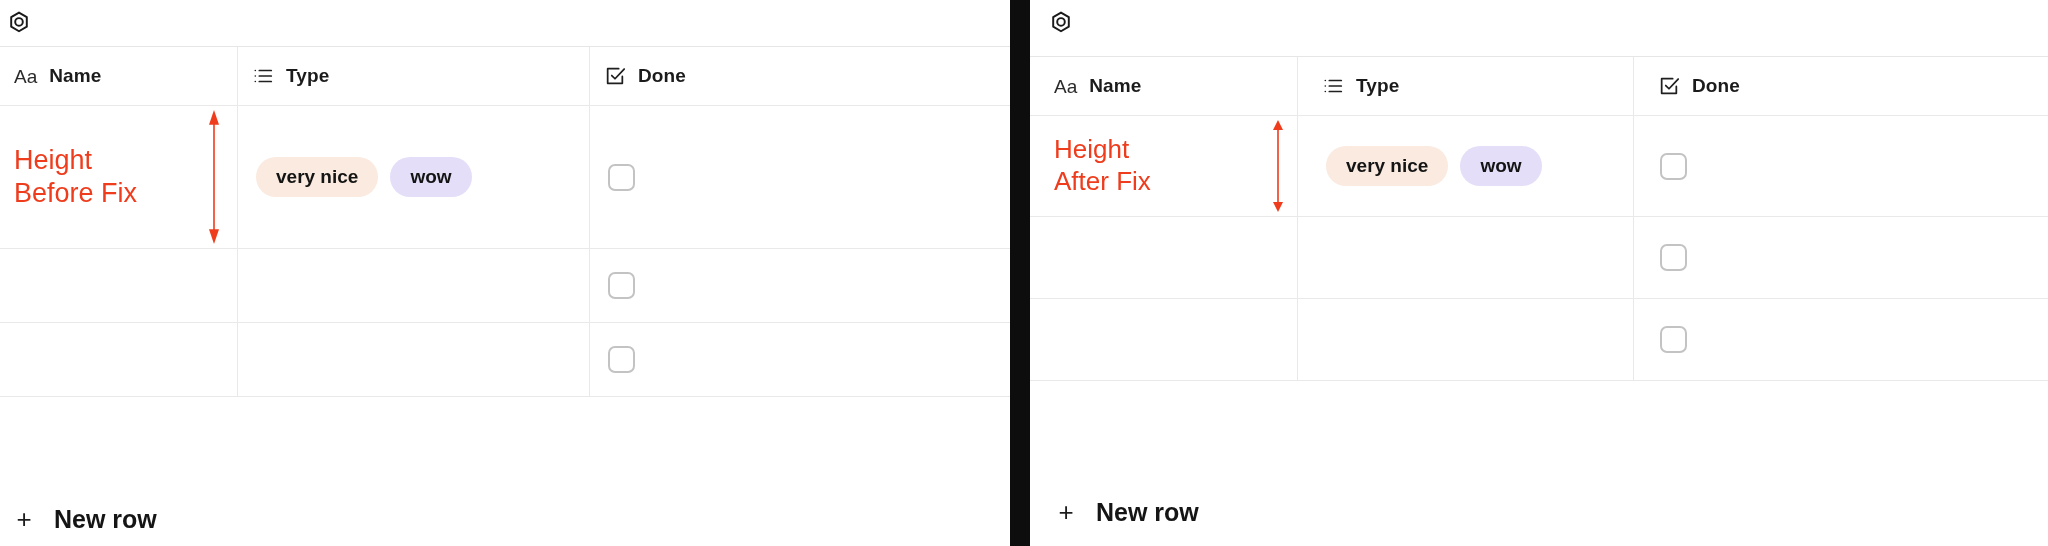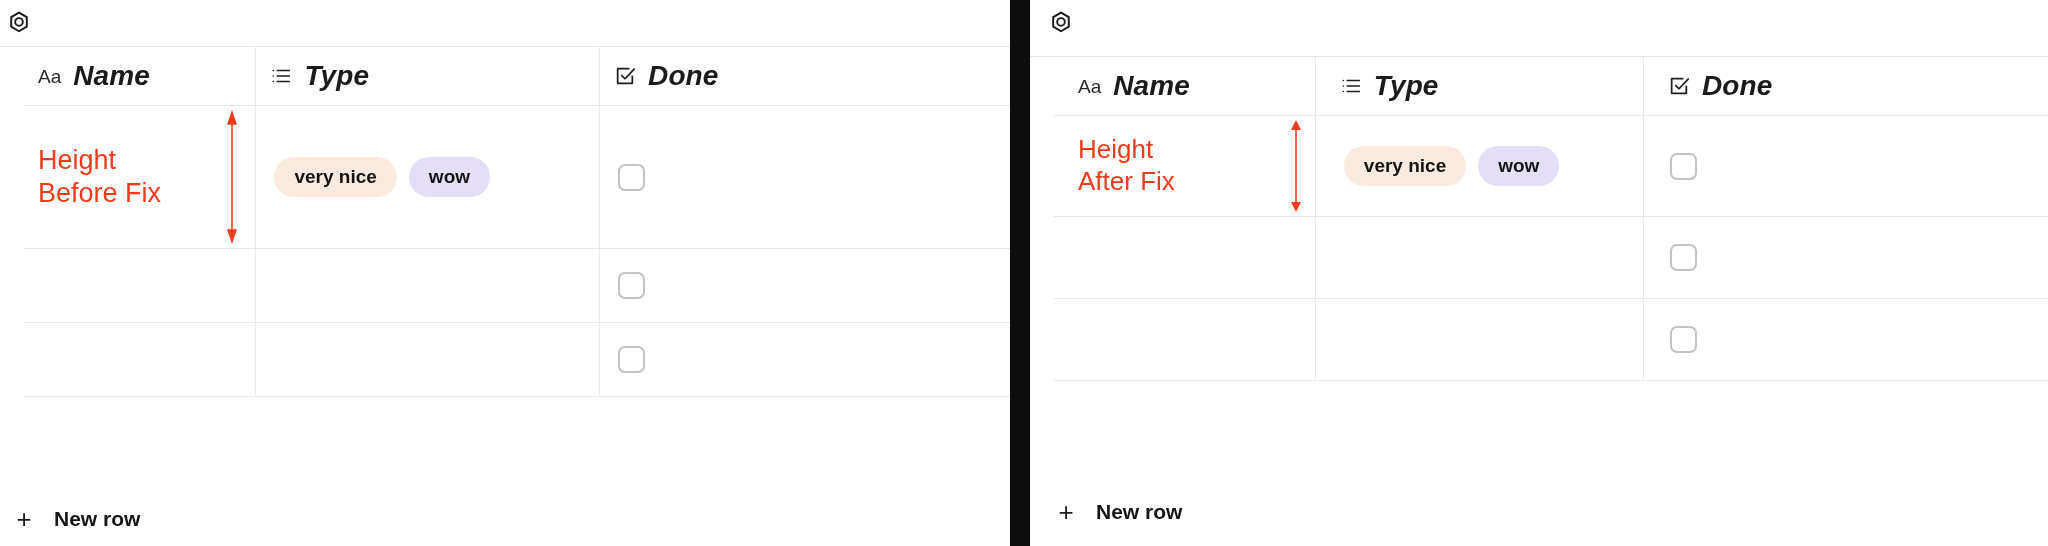--- a/index.html
+++ b/index.html
@@ -49,21 +49,20 @@
   #panel-before .topbar { top: 0; padding-left: 6px; }
   #panel-after  .topbar { top: 0; padding-left: 18px; }
 
   .hex-icon { width: 26px; height: 26px; display: block; }
 
   
   .table {
     position: absolute;
     left: 0; right: 0;
     border-top: 1px solid #e6e6e6;
-    padding-left: 24px;
   }
   #panel-before .table { top: 46px; }
   #panel-after  .table { top: 56px; }
 
   .row {
     display: flex;
     border-bottom: 1px solid #e9e9e9;
     position: relative;
   }
 
@@ -90,26 +89,25 @@
     padding-left: 14px;
     gap: 12px;
   }
   #panel-after .header-row .cell { padding-left: 24px; }
 
   .header-row {
     border-bottom: 1px solid #e9e9e9;
   }
 
   .hdr-label {
-    font-size: 28px;
+    font-size: 19px;
     font-weight: 700;
     color: #1b1b1b;
     letter-spacing: .1px;
     white-space: nowrap;
-    font-style: italic;
   }
 
   .hdr-icon {
     width: 22px; height: 22px;
     flex: 0 0 22px;
     display: block;
   }
   .aa-icon {
     font-size: 19px;
     font-weight: 400;
@@ -191,21 +189,21 @@
   .plus-icon {
     font-size: 26px;
     color: #1d1d1d;
     line-height: 1;
     font-weight: 400;
     display: inline-block;
     width: 20px;
     text-align: center;
   }
   .footer-label {
-    font-size: 21px;
+    font-size: 25px;
     font-weight: 700;
     color: #151515;
   }
 </style>
 </head>
 <body>
 
 <div id="stage">
 
   <div class="panel" id="panel-before">

